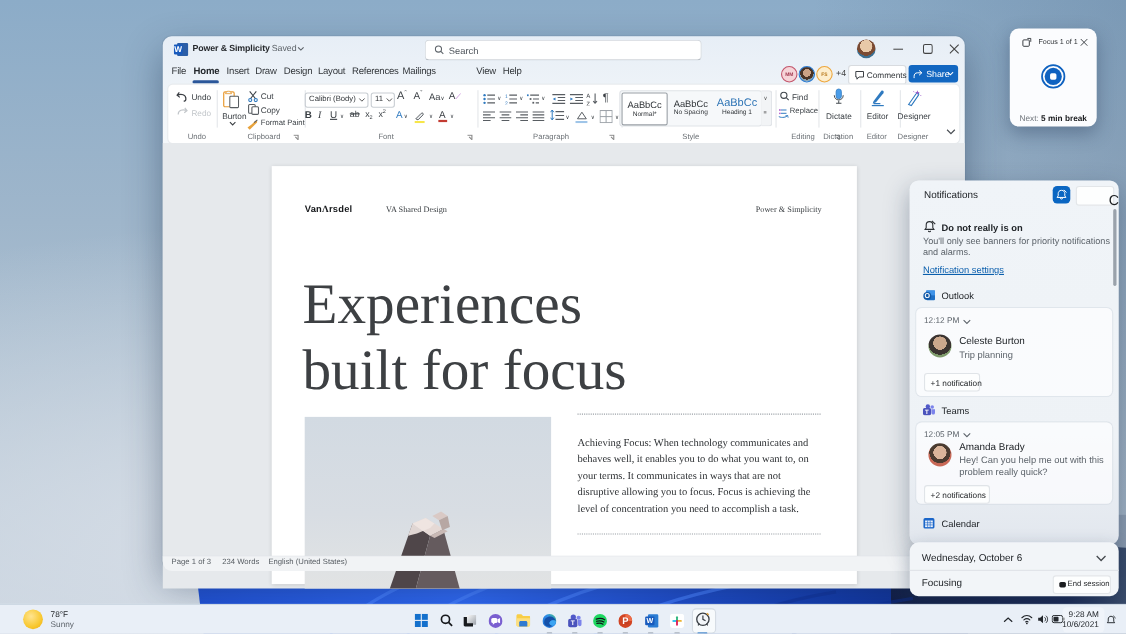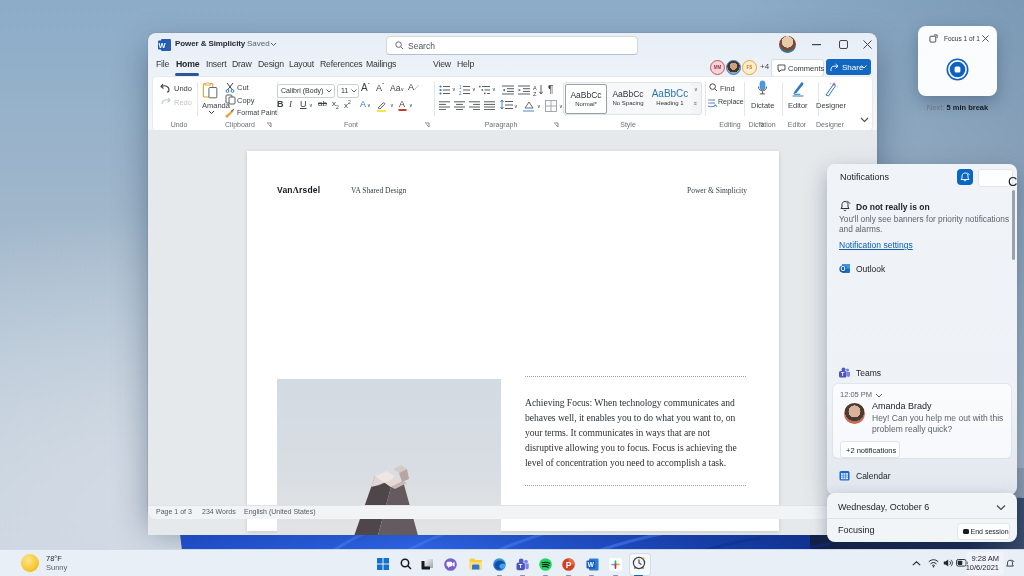--- a/index.html
+++ b/index.html
@@ -143,21 +143,21 @@
       </svg>
     <span class="ric" style="left:21px;top:21px;color:#c3c7cb;">Redo</span>
     <span class="rlbl" style="left:-4px;">Undo</span>
     <div class="rsep" style="left:44px;"></div>
     
     <svg class="abs" style="left:49px;top:5px;" width="17" height="19" viewBox="0 0 20 24">
       <rect x="1" y="2" width="12" height="17" rx="1.5" stroke="#e89c35" fill="#fff" stroke-width="1.4"></rect>
       <path d="M4 2 C4 0.8 9 0.8 9 2 L10 4 H3 Z" fill="#f6f8fa" stroke="#e89c35" stroke-width="1"></path>
       <rect x="8" y="7" width="10" height="13" rx="1" stroke="#585d62" fill="#fff" stroke-width="1.2"></rect>
     </svg>
-    <span class="ric" style="left:49px;top:24px;">Amanda</span>
+    <span class="ric" style="left:49px;top:24px;">Burton</span>
     <svg class="abs" style="left:55px;top:33px;" width="7" height="5" viewBox="0 0 7 5">
         <path d="M1 1 L3.5 3.5 L6 1" stroke="#3b3f44" fill="none" stroke-width="1"></path>
       </svg>
     <svg class="abs" style="left:72px;top:5px;" width="10" height="11" viewBox="0 0 10 11">
         <path d="M2 1 L7.5 8 M8 1 L2.5 8" stroke="#3f454b" stroke-width="1"></path>
         <circle cx="2.5" cy="9" r="1.4" stroke="#2f7ac0" fill="none"></circle>
         <circle cx="7.5" cy="9" r="1.4" stroke="#2f7ac0" fill="none"></circle>
       </svg>
     <span class="ric" style="left:84px;top:6px;">Cut</span>
     <svg class="abs" style="left:72px;top:17px;" width="11" height="11" viewBox="0 0 11 11">
@@ -355,20 +355,21 @@
       </svg>
   </div>
 
   <div class="abs" style="left:724px;top:44px;width:0;height:0;"></div>
 
   <div id="docarea" class="abs">
     <div id="page">
       <span class="t" style="left:30px;top:34px;font-size:8.5px;font-weight:bold;color:#17191c;letter-spacing:0.2px;">Van<span style="font-family:'Liberation Serif',serif;">Λ</span>rsdel</span>
       <span class="t" style="left:104px;top:35px;font-size:7.5px;color:#3c4044;font-family:Liberation Serif, serif;">VA Shared Design</span>
       <span class="t" style="right:32px;top:35px;font-size:7.5px;color:#3c4044;font-family:'Liberation Serif',serif;">Power &amp; Simplicity</span>
+      <div class="t" style="left:28px;top:97px;font-size:52px;line-height:60px;color:#3d4043;font-family:'Liberation Serif',serif;">Experiences<br>built for focus</div>
       <div class="abs" style="left:278px;top:225px;width:221px;border-top:1px dotted #9aa0a6;"></div>
       <div class="abs" style="left:278px;top:245px;font-size:9.6px;line-height:14.9px;color:#2e3134;font-family:'Liberation Serif',serif;white-space:nowrap;letter-spacing:-0.05px;">Achieving Focus: When technology communicates and<br>behaves well, it enables you to do what you want to, on<br>your terms. It communicates in ways that are not<br>disruptive allowing you to focus. Focus is achieving the<br>level of concentration you need to accomplish a task.</div>
       <div class="abs" style="left:278px;top:334px;width:221px;border-top:1px dotted #9aa0a6;"></div>
       <div class="abs" style="left:30px;top:228px;width:224px;height:160px;background:linear-gradient(180deg,#d2dae2 0%,#d8dde3 55%,#dfe2e4 85%,#e2e3e3 100%);overflow:hidden;">
         <svg class="abs" style="left:64px;top:84px;" width="92" height="76" viewBox="0 0 92 76">
           <path d="M12 76 L34 13 L50 24 L36 76 Z" fill="#4f4649"></path>
           <path d="M36 76 L50 24 L62 18 L78 76 Z" fill="#655b5e"></path>
           <path d="M34 13 L50 24 L62 18 L46 8 Z" fill="#e5d9d5"></path>
           <path d="M30 24 L34 13 L46 8 L54 13 L50 17 L38 22 Z" fill="#efe6e2" opacity="0.9"></path>
           <path d="M50 24 L54 26 L66 20 L62 18 Z" fill="#c9b9b5"></path>
@@ -379,21 +380,21 @@
     </div>
   </div>
 
   <div id="statusbar" class="abs">
     <span class="st" style="left:8px;">Page 1 of 3</span>
     <span class="st" style="left:54px;">234 Words</span>
     <span class="st" style="left:96px;">English (United States)</span>
   </div>
 </div>
 
-<div id="focuswidget" class="abs" style="left:918px;top:26px;width:79px;height:70px;background:#fbfcfe;border-radius:8px;box-shadow:0 6px 16px rgba(30,50,80,.35);">
+<div id="focuswidget" class="abs" style="left:918px;top:26px;width:79px;height:89px;background:#fbfcfe;border-radius:8px;box-shadow:0 6px 16px rgba(30,50,80,.35);">
   <svg class="abs" style="left:11px;top:8px;" width="9" height="9" viewBox="0 0 10 10">
       <rect x="1" y="2.5" width="6.5" height="6.5" rx="1" stroke="#3b3f44" fill="none" stroke-width="1"></rect>
       <path d="M5.5 1 H9 V4.5" stroke="#3b3f44" fill="none" stroke-width="1"></path>
     </svg>
   <span class="t" style="left:26px;top:8.5px;font-size:6.5px;color:#2f3337;">Focus 1 of 1</span>
   <svg class="abs" style="left:64px;top:9px;" width="7" height="7" viewBox="0 0 8 8">
       <path d="M0.5 0.5 L7.5 7.5 M7.5 0.5 L0.5 7.5" stroke="#3b3f44" stroke-width="1"></path>
     </svg>
   <svg class="abs" style="left:28px;top:32px;" width="23" height="23" viewBox="0 0 23 23">
     <circle cx="11.5" cy="11.5" r="10.2" stroke="#0f62c0" stroke-width="1.6" fill="none"></circle>
@@ -422,20 +423,32 @@
   <div class="abs" style="left:12px;top:50px;width:174px;font-size:8.3px;line-height:10px;color:#5d646b;">You'll only see banners for priority notifications and alarms.</div>
   <span class="t" style="left:12px;top:76px;font-size:8.5px;color:#0b5fad;text-decoration:underline;">Notification settings</span>
 
   <svg class="abs" style="left:12px;top:99px;" width="11" height="11" viewBox="0 0 11 11">
       <rect x="3" y="1" width="8" height="9" rx="1" fill="#1f6fc4"></rect>
       <rect x="3" y="1" width="8" height="4.5" fill="#3f93e8"></rect>
       <circle cx="4" cy="6" r="3.6" fill="#1259a8"></circle>
       <text x="4" y="8.3" font-size="6.5" fill="#fff" text-anchor="middle" font-family="Liberation Sans" font-weight="bold">O</text>
     </svg>
   <span class="t" style="left:29px;top:100px;font-size:8.5px;color:#202428;">Outlook</span>
+  <div class="abs" style="left:6px;top:116px;width:178px;height:80px;background:rgba(253,254,255,.72);border-radius:5px;box-shadow:0 0 0 1px rgba(210,218,226,.5);">
+    <span class="t" style="left:7px;top:7px;font-size:7.5px;color:#5d646b;">12:12 PM</span>
+    <svg class="abs" style="left:42px;top:10px;" width="8" height="5" viewBox="0 0 8 5">
+        <path d="M1 1 L4 4 L7 1" stroke="#5d646b" fill="none" stroke-width="1"></path>
+      </svg>
+    <div class="abs" style="left:11px;top:24px;width:21px;height:21px;border-radius:50%;background:radial-gradient(circle at 50% 38%,#caa78c 0 36%,#3a3330 37% 62%,#7e9a6b 63% 100%);"></div>
+    <span class="t" style="left:39px;top:25px;font-size:9px;color:#202428;">Celeste Burton</span>
+    <span class="t" style="left:39px;top:37px;font-size:8.5px;color:#5d646b;">Trip planning</span>
+    <div class="abs" style="left:7px;top:59px;width:49px;height:15px;background:#fdfefe;border:1px solid #e0e4e8;border-radius:3px;">
+      <span class="t" style="left:5px;top:3.5px;font-size:7.5px;color:#1c1f22;">+1 notification</span>
+    </div>
+  </div>
 
   <svg class="abs" style="left:12px;top:203px;" width="11" height="11" viewBox="0 0 11 11">
       <circle cx="8.5" cy="3" r="1.6" fill="#7b83eb"></circle>
       <circle cx="4.5" cy="2.6" r="2" fill="#5059c9"></circle>
       <rect x="0" y="4" width="7.5" height="6.5" rx="1.5" fill="#4b53bc"></rect>
       <text x="3.7" y="9" font-size="5.5" fill="#fff" text-anchor="middle" font-family="Liberation Sans" font-weight="bold">T</text>
       <path d="M7.8 5 H11 V8.2 C11 10.5 8 10.5 7.8 8.2 Z" fill="#7b83eb"></path>
     </svg>
   <span class="t" style="left:29px;top:204px;font-size:8.5px;color:#202428;">Teams</span>
   <div class="abs" style="left:6px;top:220px;width:178px;height:74px;background:rgba(253,254,255,.72);border-radius:5px;box-shadow:0 0 0 1px rgba(210,218,226,.5);">

